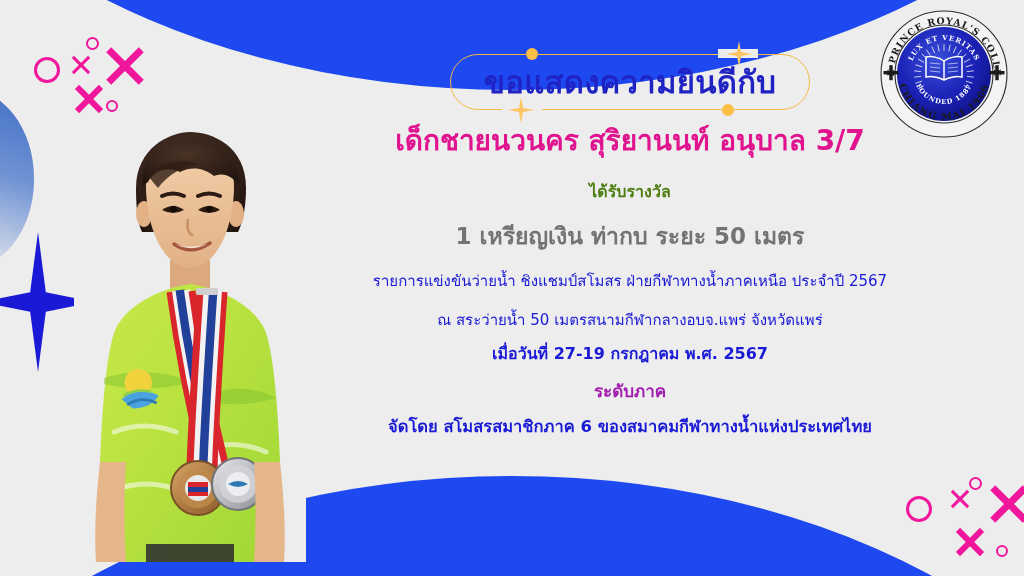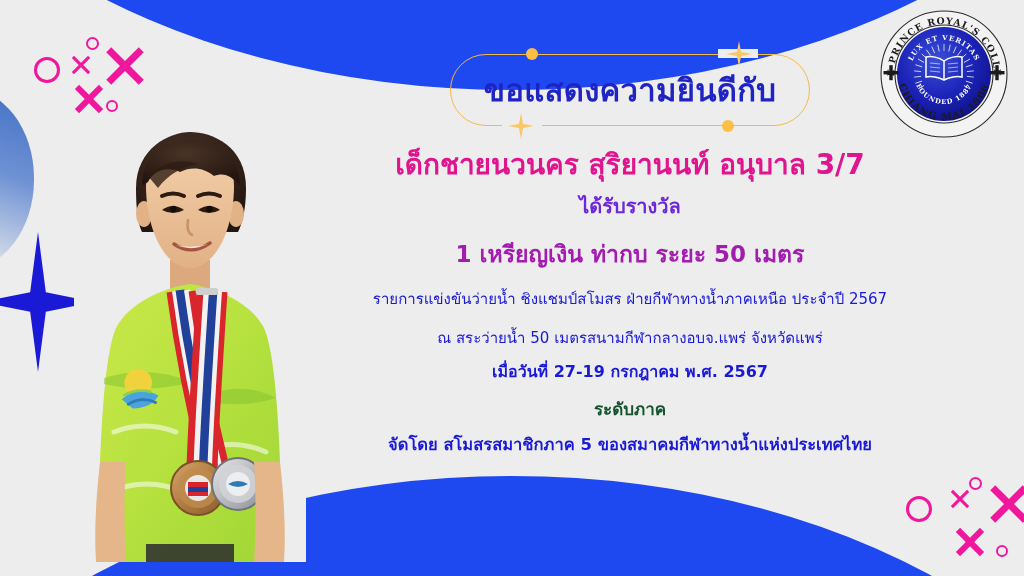--- a/index.html
+++ b/index.html
@@ -103,22 +103,22 @@
     position:absolute;
     left:300px; top:44px;
     width:660px; height:470px;
     text-align:center;
   }
 
   
   .pill-wrap{
     position:relative;
     width:360px;
-    height:72px;
-    margin:10px auto 16px;
+    height:56px;
+    margin:10px auto 8px;
   }
   .pill-border{
     position:absolute; inset:0;
     border:1.6px solid #f5b945;
     border-radius:39px;
     
   }
   .pill-gap{
     position:absolute;
     background:#ededed;
@@ -154,30 +154,30 @@
     white-space:nowrap;
   }
 
   .student-name{
     font-size:28px;
     font-weight:700;
     color:#e0148f;
     white-space:nowrap;
   }
   .award-label{
-    margin-top:4px;
-    font-size:20px;
-    font-weight:700;
-    color:#6d28d9;
+    margin-top:17px;
+    font-size:16px;
+    font-weight:700;
+    color:#4d7c0f;
   }
   .award-line{
     margin-top:14px;
     font-size:23px;
     font-weight:700;
-    color:#a21caf;
+    color:#737373;
     white-space:nowrap;
   }
   .event-line{
     margin-top:15px;
     font-size:15px;
     font-weight:400;
     color:#1a1ad6;
     white-space:nowrap;
     text-align:center;
   }
@@ -185,21 +185,21 @@
   .date-line{
     margin-top:9px;
     font-size:16px;
     font-weight:700;
     color:#1a1ad6;
   }
   .level-line{
     margin-top:11px;
     font-size:17px;
     font-weight:700;
-    color:#14532d;
+    color:#a21caf;
   }
   .organizer-line{
     margin-top:9px;
     font-size:16.5px;
     font-weight:700;
     color:#1a1ad6;
     white-space:nowrap;
   }
 </style>
 </head>
@@ -450,16 +450,16 @@
     <div class="student-name">เด็กชายนวนคร สุริยานนท์  อนุบาล 3/7</div>
 
     <div class="award-label">ได้รับรางวัล</div>
 
     <div class="award-line">1 เหรียญเงิน ท่ากบ ระยะ 50 เมตร</div>
 
     <div class="event-line">รายการแข่งขันว่ายน้ำ ชิงแชมป์สโมสร ฝ่ายกีฬาทางน้ำภาคเหนือ ประจำปี 2567</div>
     <div class="event-line l2">ณ สระว่ายน้ำ 50 เมตรสนามกีฬากลางอบจ.แพร่ จังหวัดแพร่</div>
     <div class="date-line">เมื่อวันที่ 27-19 กรกฎาคม พ.ศ. 2567</div>
     <div class="level-line">ระดับภาค</div>
-    <div class="organizer-line">จัดโดย สโมสรสมาชิกภาค 5 ของสมาคมกีฬาทางน้ำแห่งประเทศไทย</div>
+    <div class="organizer-line">จัดโดย สโมสรสมาชิกภาค 6 ของสมาคมกีฬาทางน้ำแห่งประเทศไทย</div>
 
   </div>
 </div>
 
 </body></html>

